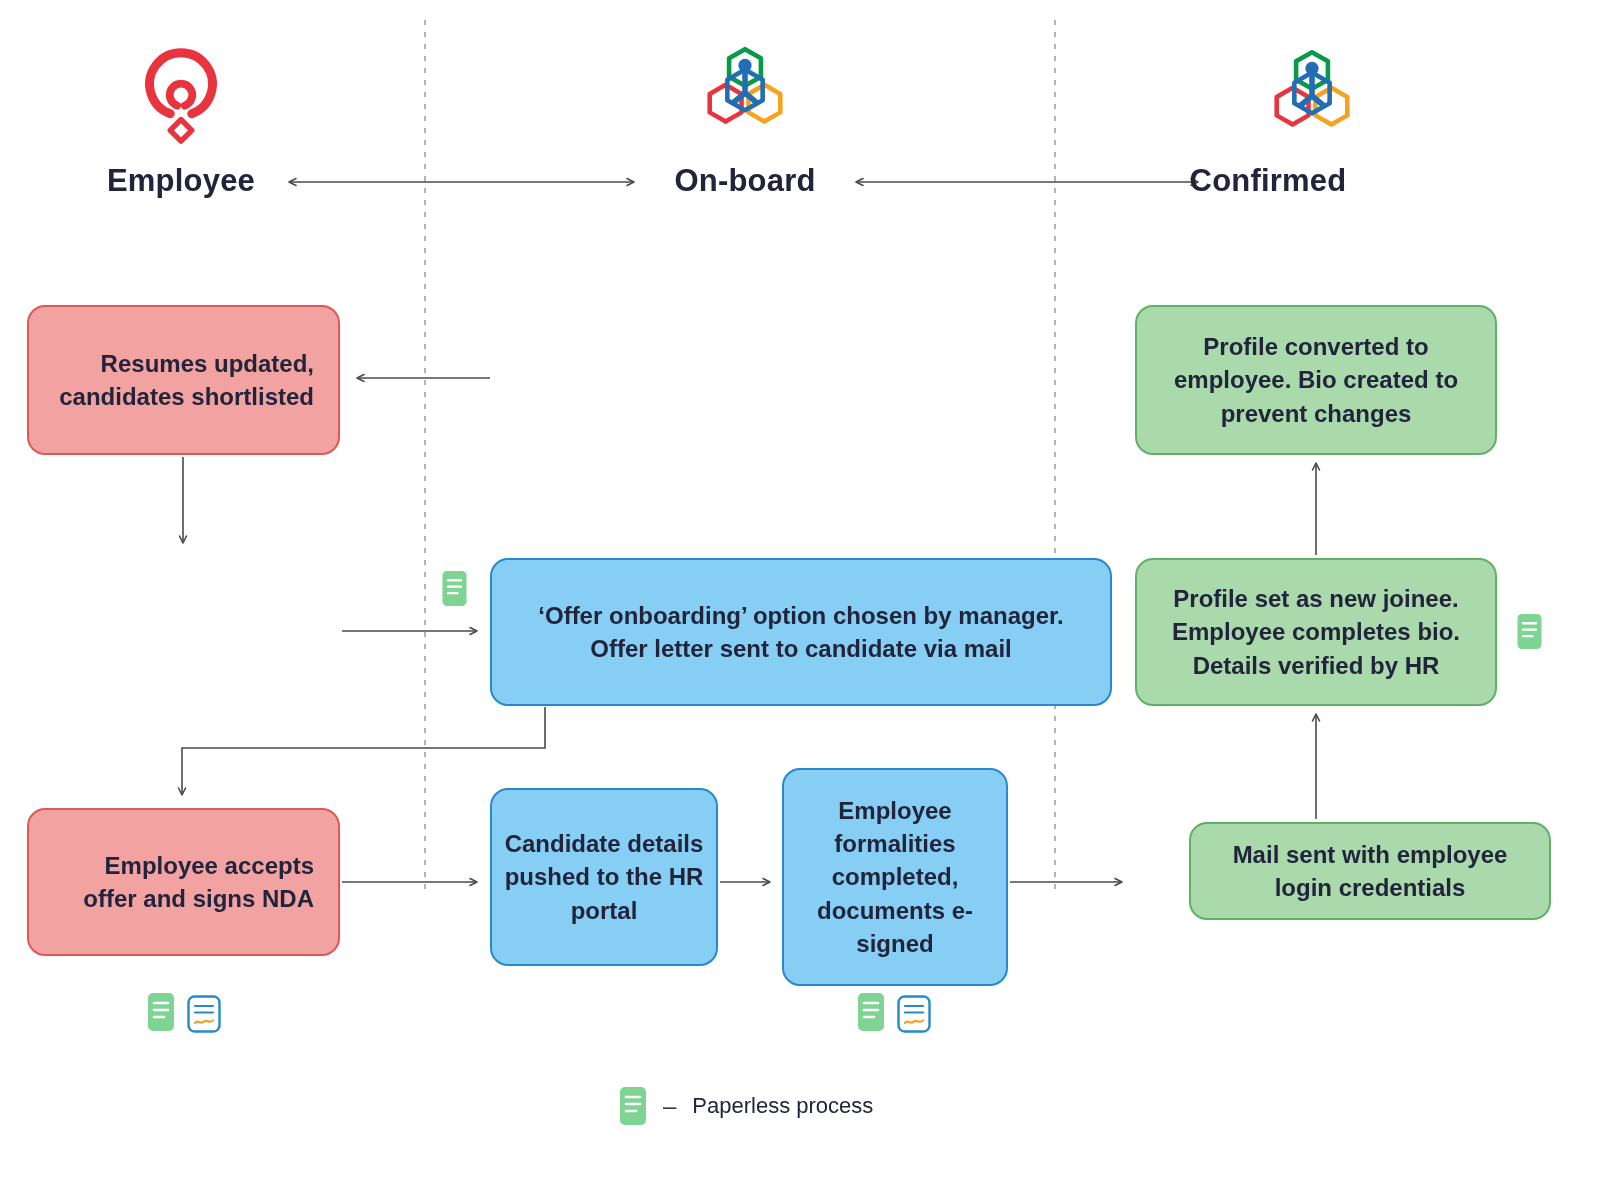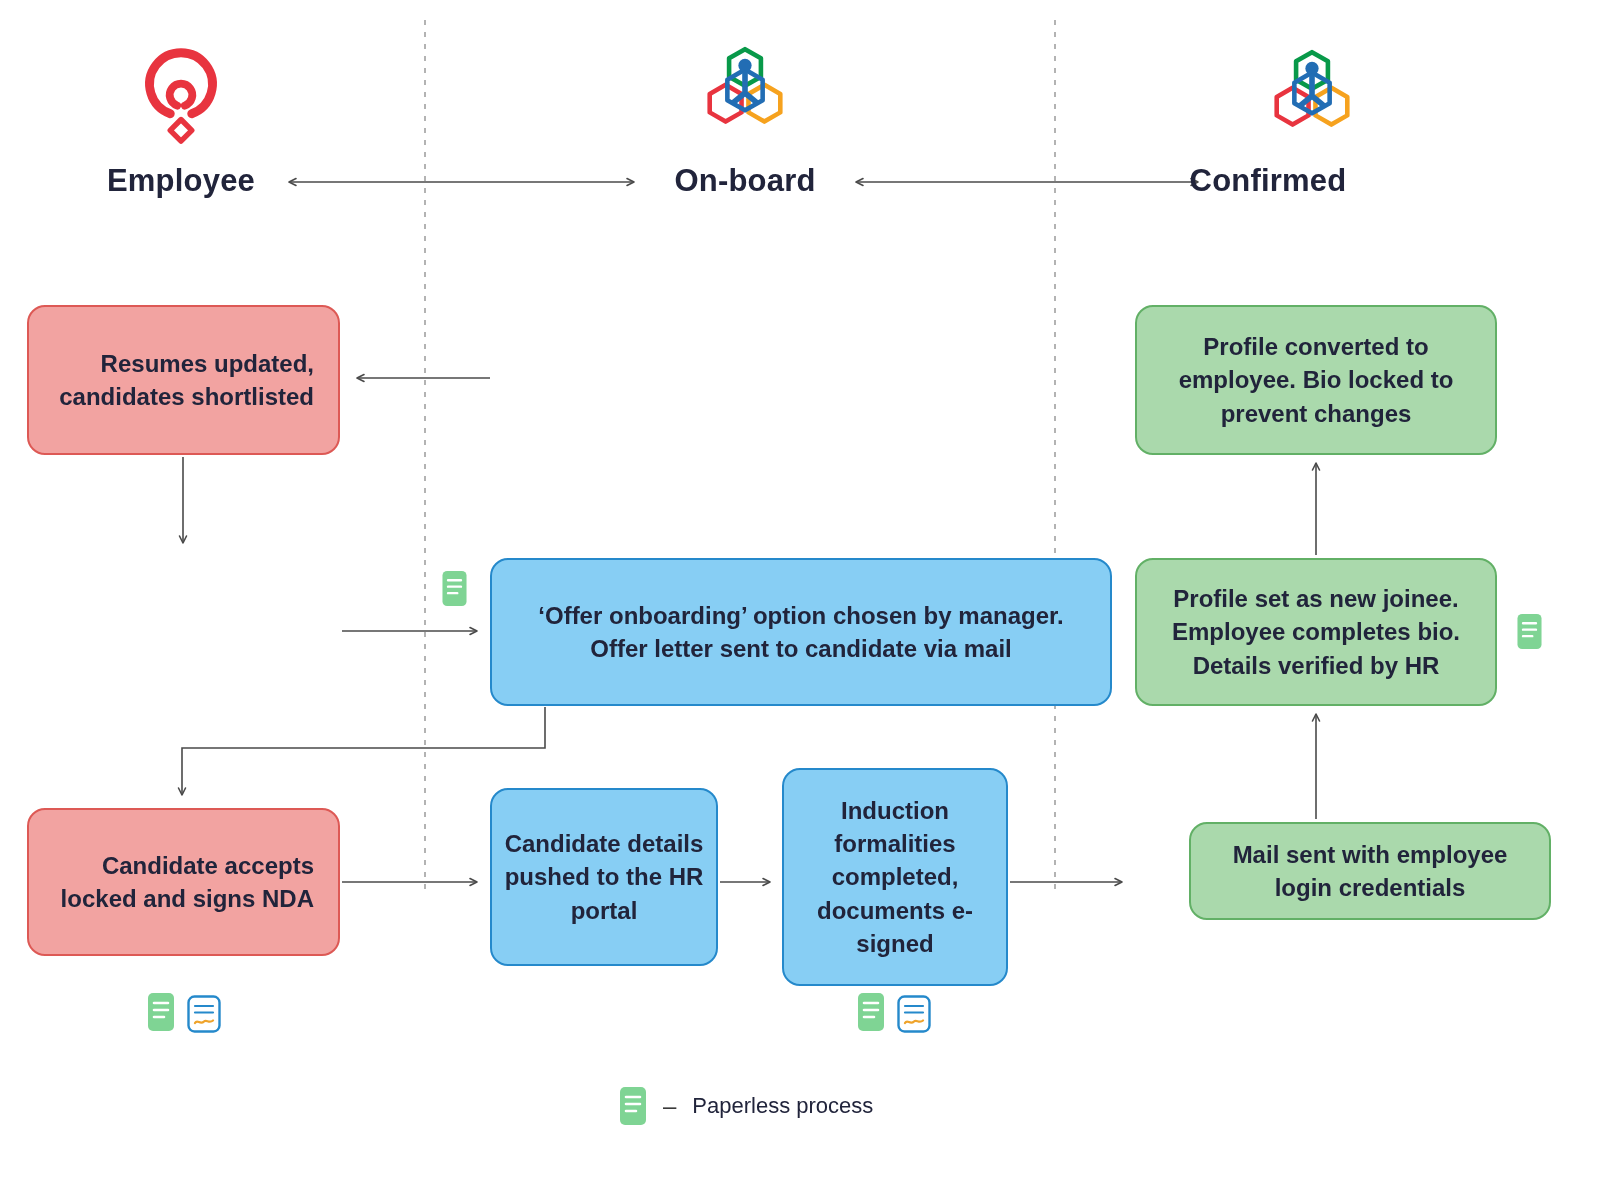--- a/index.html
+++ b/index.html
@@ -117,35 +117,35 @@
   </div>
 
   <div class="col-header" style="left:56px; top:163px; width:250px">Employee</div>
   <div class="col-header" style="left:620px; top:163px; width:250px">On-board</div>
   <div class="col-header" style="left:1143px; top:163px; width:250px">Confirmed</div>
 
   <div class="node red" style="left:27px; top:305px; width:313px; height:150px">
     <span>Resumes updated, candidates shortlisted</span>
   </div>
   <div class="node red" style="left:27px; top:808px; width:313px; height:148px">
-    <span>Candidate accepts locked and signs NDA</span>
+    <span>Employee accepts offer and signs NDA</span>
   </div>
 
   <div class="node blue" style="left:490px; top:558px; width:622px; height:148px">
     <span>‘Offer onboarding’ option chosen by manager. Offer letter sent to candidate via mail</span>
   </div>
   <div class="node blue" style="left:490px; top:788px; width:228px; height:178px; padding:12px 2px">
     <span>Candidate details pushed to the HR portal</span>
   </div>
   <div class="node blue" style="left:782px; top:768px; width:226px; height:218px; padding:12px 14px">
-    <span>Induction formalities completed, documents e-signed</span>
+    <span>Employee formalities completed, documents e-signed</span>
   </div>
 
   <div class="node green" style="left:1135px; top:305px; width:362px; height:150px">
-    <span>Profile converted to employee. Bio locked to prevent changes</span>
+    <span>Profile converted to employee. Bio created to prevent changes</span>
   </div>
   <div class="node green" style="left:1135px; top:558px; width:362px; height:148px; padding:14px 18px">
     <span>Profile set as new joinee. Employee completes bio. Details verified by HR</span>
   </div>
   <div class="node green" style="left:1189px; top:822px; width:362px; height:98px">
     <span>Mail sent with employee login credentials</span>
   </div>
 
   <div class="doc-icon" style="left:441px; top:570px; width:27px; height:37px">
     <svg viewBox="0 0 28 40">

